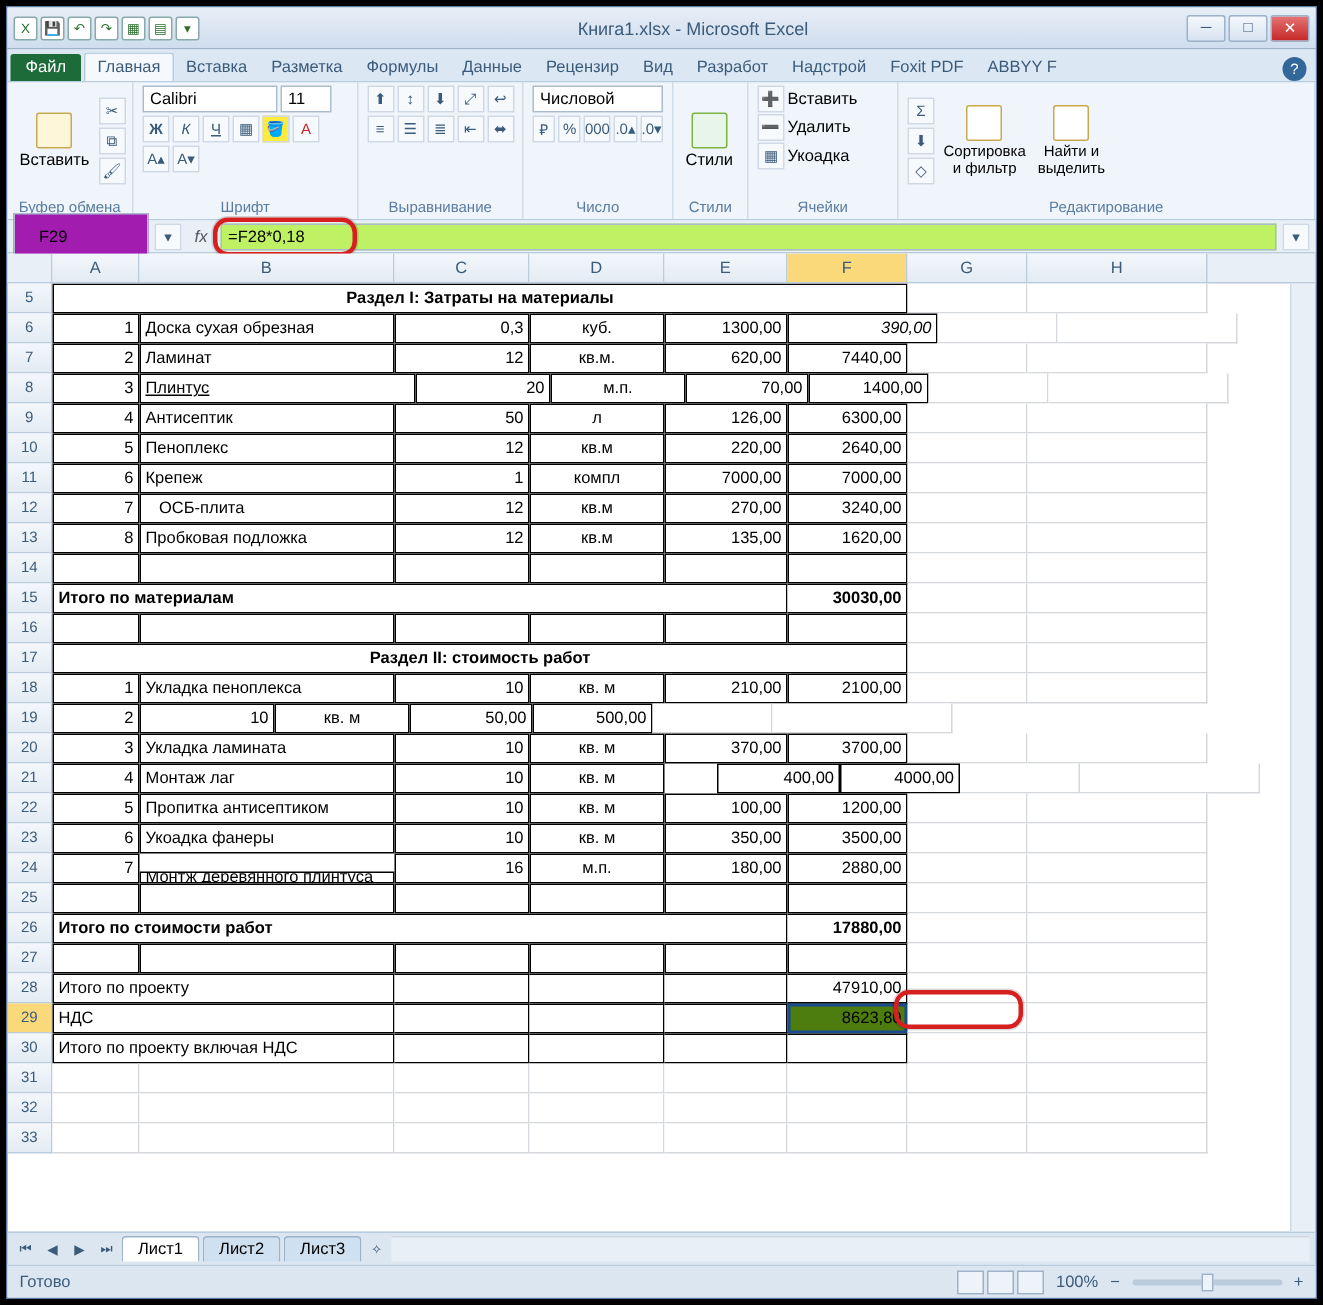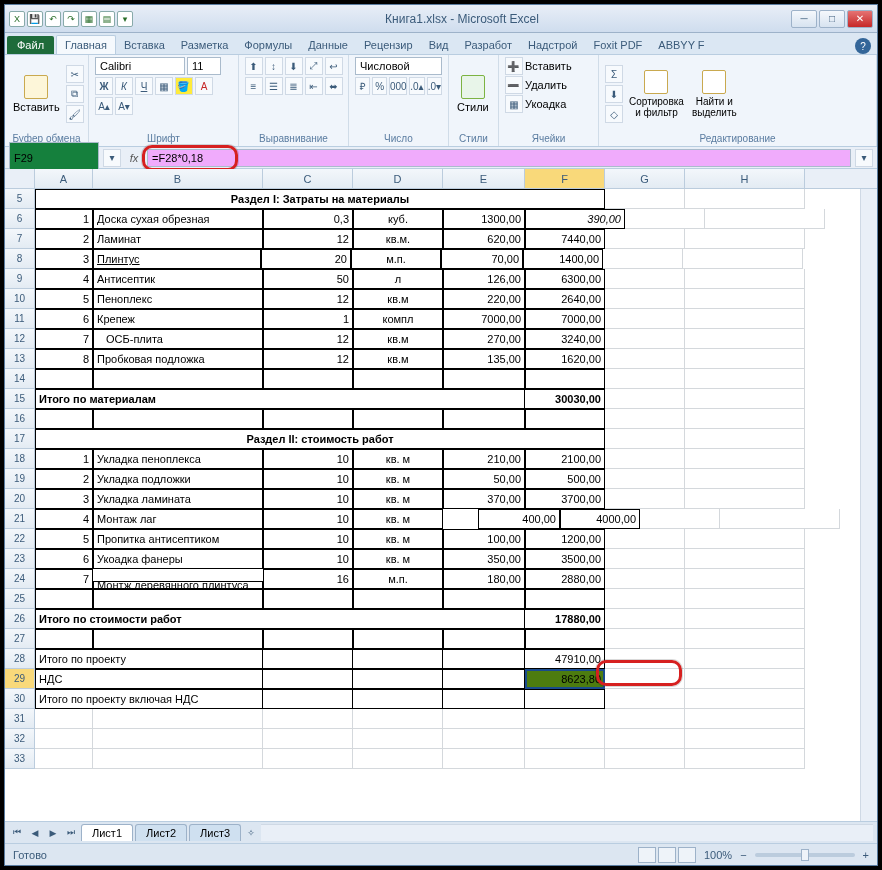--- a/index.html
+++ b/index.html
@@ -21,23 +21,23 @@
 .rgroup{border-right:1px solid #d0dce8;padding:2px 6px 0;display:flex;flex-direction:column;justify-content:space-between}
 .rgroup-label{text-align:center;font-size:10px;color:#5a7ca0;padding:2px 0}
 .rgroup-body{flex:1;display:flex;align-items:center;gap:4px}
 .big-btn{display:flex;flex-direction:column;align-items:center;gap:2px;padding:2px;cursor:pointer}
 .big-btn .ico{width:24px;height:24px;border:1px solid #c9a94f;background:#fdf6d9;border-radius:2px}
 .small-controls{display:flex;flex-direction:column;gap:2px}
 .ctrl-row{display:flex;gap:2px;align-items:center}
 .combo{height:18px;border:1px solid #abc;background:#fff;padding:0 4px;display:flex;align-items:center;font-size:11px}
 .ribbtn{width:18px;height:18px;border:1px solid #cfd9e5;background:#f7fafd;display:flex;align-items:center;justify-content:center;font-size:10px;color:#3b5b7a}
 .formula-bar{height:22px;background:#e9eff7;border-bottom:1px solid #b9cde0;display:flex;align-items:center;padding:0 4px;gap:4px}
-.namebox{width:90px;height:31px;background:#15803d;border:1px solid #abc;padding:0 4px;display:flex;align-items:center}
+.namebox{width:90px;height:31px;background:#a21caf;border:1px solid #abc;padding:0 16px;display:flex;align-items:center}
 .fx{width:18px;height:18px;display:flex;align-items:center;justify-content:center;font-style:italic;color:#555}
-.formula-input{flex:1;height:18px;background:#f0abfc;border:1px solid #abc;padding:0 4px;display:flex;align-items:center;position:relative}
+.formula-input{flex:1;height:18px;background:#bef264;border:1px solid #abc;padding:0 4px;display:flex;align-items:center;position:relative}
 .red-ring{position:absolute;border:3px solid #d62020;border-radius:10px;pointer-events:none;box-shadow:0 0 0 1px rgba(0,0,0,.15)}
 .grid-wrap{flex:1;overflow:hidden;display:flex;flex-direction:column;position:relative}
 .colhdrs{height:20px;display:flex;background:#e9eff7;border-bottom:1px solid #bcd}
 .rowhdr-spacer{width:30px;border-right:1px solid #bcd;background:#e9eff7}
 .colhdr{border-right:1px solid #bcd;display:flex;align-items:center;justify-content:center;color:#3b5b7a;background:linear-gradient(#f3f7fb,#e3ebf3)}
 .colhdr.active{background:#f9d97a}
 .grid-body{flex:1;overflow:auto;position:relative}
 .grow{height:20px;display:flex}
 .rowhdr{width:30px;border-right:1px solid #bcd;border-bottom:1px solid #bcd;background:linear-gradient(#f3f7fb,#e3ebf3);display:flex;align-items:center;justify-content:center;color:#3b5b7a;font-size:10px}
 .rowhdr.active{background:#f9d97a}
@@ -267,21 +267,21 @@
           <div class="cell b-l b-r b-t b-b ar" style="width: 90px;">12</div>
           <div class="cell b-l b-r b-t b-b ac" style="width: 90px;">кв.м.</div>
           <div class="cell b-l b-r b-t b-b ar" style="width: 82px;">620,00</div>
           <div class="cell b-l b-r b-t b-b ar" style="width: 80px;">7440,00</div>
           <div class="cell" style="width: 80px;"></div>
           <div class="cell" style="width: 120px;"></div>
         </div>
         <div class="grow">
           <div class="rowhdr">8</div>
           <div class="cell b-l b-r b-t b-b ar" style="width: 58px;">3</div>
-          <div class="cell b-l b-r b-t b-b" style="width: 168px; text-decoration: underline;">Плинтус</div>
+          <div class="cell b-l b-r b-t b-b" style="width: 184px; text-decoration: underline;">Плинтус</div>
           <div class="cell b-l b-r b-t b-b ar" style="width: 90px;">20</div>
           <div class="cell b-l b-r b-t b-b ac" style="width: 90px;">м.п.</div>
           <div class="cell b-l b-r b-t b-b ar" style="width: 82px;">70,00</div>
           <div class="cell b-l b-r b-t b-b ar" style="width: 80px;">1400,00</div>
           <div class="cell" style="width: 80px;"></div>
           <div class="cell" style="width: 120px;"></div>
         </div>
         <div class="grow">
           <div class="rowhdr">9</div>
           <div class="cell b-l b-r b-t b-b ar" style="width: 58px;">4</div>
@@ -379,21 +379,20 @@
           <div class="cell b-l b-r b-t b-b ar" style="width: 90px;">10</div>
           <div class="cell b-l b-r b-t b-b ac" style="width: 90px;">кв. м</div>
           <div class="cell b-l b-r b-t b-b ar" style="width: 82px;">210,00</div>
           <div class="cell b-l b-r b-t b-b ar" style="width: 80px;">2100,00</div>
           <div class="cell" style="width: 80px;"></div>
           <div class="cell" style="width: 120px;"></div>
         </div>
         <div class="grow">
           <div class="rowhdr">19</div>
           <div class="cell b-l b-r b-t b-b ar" style="width: 58px;">2</div>
-          <div class="cell b-l b-r b-t b-b" style="width: 170px;">Укладка подложки</div>
           <div class="cell b-l b-r b-t b-b ar" style="width: 90px;">10</div>
           <div class="cell b-l b-r b-t b-b ac" style="width: 90px;">кв. м</div>
           <div class="cell b-l b-r b-t b-b ar" style="width: 82px;">50,00</div>
           <div class="cell b-l b-r b-t b-b ar" style="width: 80px;">500,00</div>
           <div class="cell" style="width: 80px;"></div>
           <div class="cell" style="width: 120px;"></div>
         </div>
         <div class="grow">
           <div class="rowhdr">20</div>
           <div class="cell b-l b-r b-t b-b ar" style="width: 58px;">3</div>

